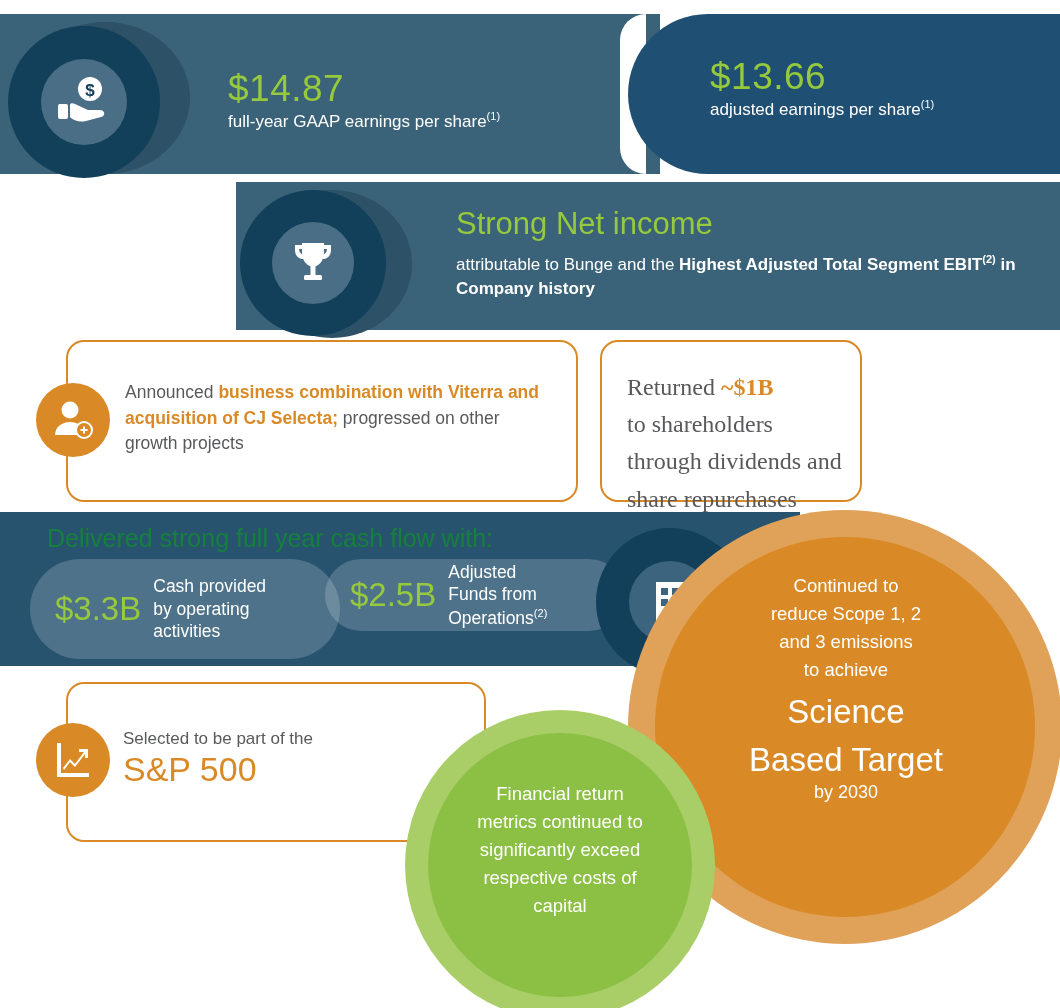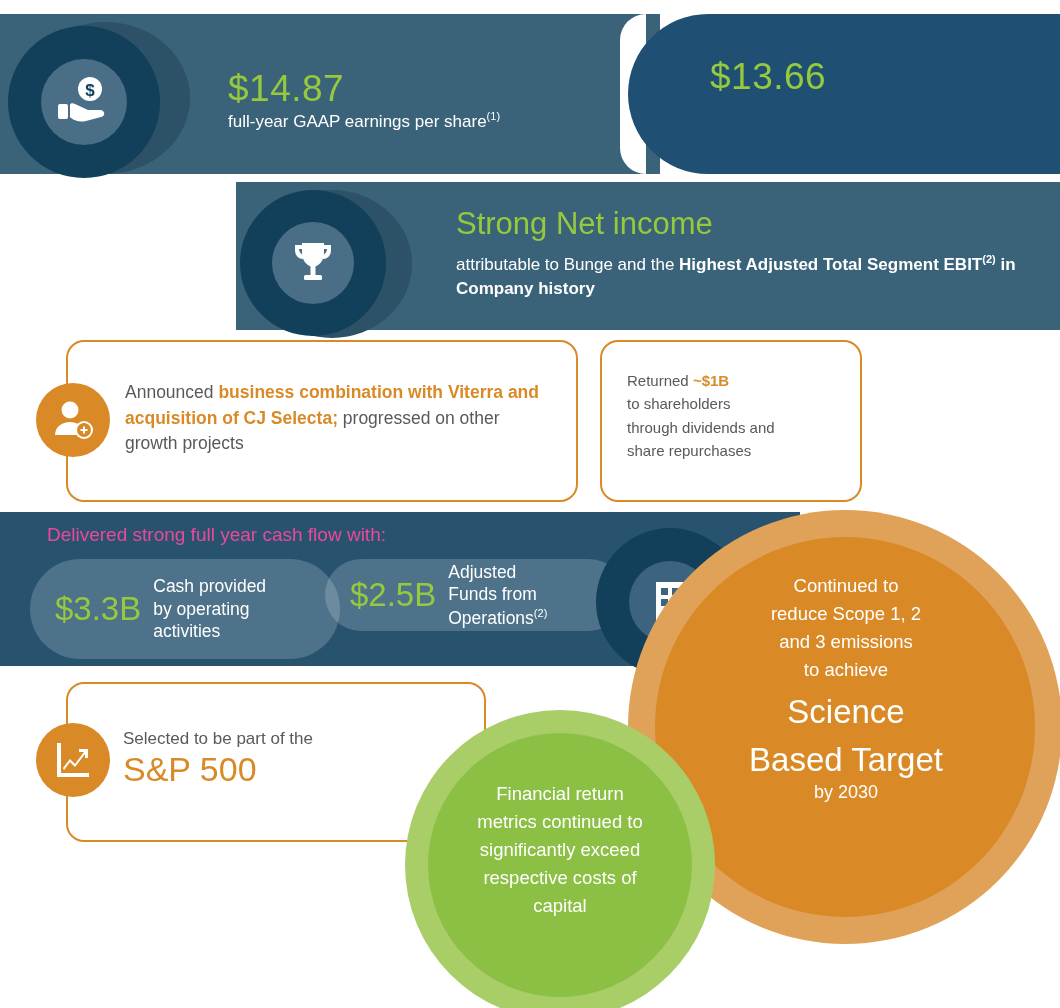--- a/index.html
+++ b/index.html
@@ -75,25 +75,25 @@
   #obox1 { left: 66px; top: 340px; width: 512px; height: 162px; }
   #obox2 { left: 600px; top: 340px; width: 262px; height: 162px; }
   #person-icon {
     left: 36px; top: 383px; width: 74px; height: 74px;
     background: #d98a26;
   }
   #obox1-text { left: 125px; top: 380px; width: 430px;
     font-size: 17.5px; line-height: 1.47; color: #58595b; }
   .orange-b { color: #d98a26; font-weight: bold; }
   #obox2-text { left: 627px; top: 369px; width: 225px;
-    font-size: 15px; line-height: 1.55; color: #58595b; }
+    font-size: 24px; line-height: 1.55; color: #58595b; font-family: Liberation Serif, serif; }
 
   
   #band3 { left: 0; top: 512px; width: 800px; height: 154px; background: #28536f; }
-  #band3-title { left: 47px; top: 524px; color: #ec4899; font-size: 19px; }
+  #band3-title { left: 47px; top: 524px; color: #15803d; font-size: 25px; }
   .pill {
     position: absolute; border-radius: 60px;
     background: rgba(255,255,255,.18);
     display: flex; align-items: center;
   }
   #pill1 { left: 30px; top: 559px; width: 310px; height: 100px; }
   #pill2 { left: 325px; top: 559px; width: 300px; height: 72px; }
   .pill-num { color: #96c93d; font-size: 33px; padding-left: 25px; white-space: nowrap; }
   .pill-lbl { color: #fff; font-size: 17.5px; line-height: 1.28; padding-left: 12px; }
   #bldg-shadow { left: 608px; top: 533px; width: 140px; height: 137px;
@@ -161,20 +161,23 @@
     <div class="big-green">$14.87</div>
     <div class="sub-white">
       <span>full-year GAAP earnings per share</span><span class="sup">(1)</span>
     </div>
   </div>
 
   <div class="abs" id="band1b-notch"></div>
   <div class="abs" id="band1b"></div>
   <div class="abs" id="band1b-text">
     <div class="big-green">$13.66</div>
+    <div class="sub-white">
+      <span>adjusted earnings per share</span><span class="sup">(1)</span>
+    </div>
   </div>
 
   <div class="abs" id="band2"></div>
   <div class="abs" id="band2-shadow"></div>
   <div class="icon-outer" id="trophy-outer">
     <div class="icon-inner" id="trophy-inner">
       <svg width="44" height="46" viewBox="0 0 44 46" aria-hidden="true">
         <path d="M11 3 h22 v9 c0 8-4 14-11 15 -7-1-11-7-11-15 Z" fill="#ffffff"></path>
         <path d="M11 5 H4 v5 c0 6 4 9 8 9 v-4 c-2-1-4-3-4-6 V9 h3 Z" fill="#ffffff"></path>
         <path d="M33 5 h7 v5 c0 6-4 9-8 9 v-4 c2-1 4-3 4-6 V9 h-3 Z" fill="#ffffff"></path>

